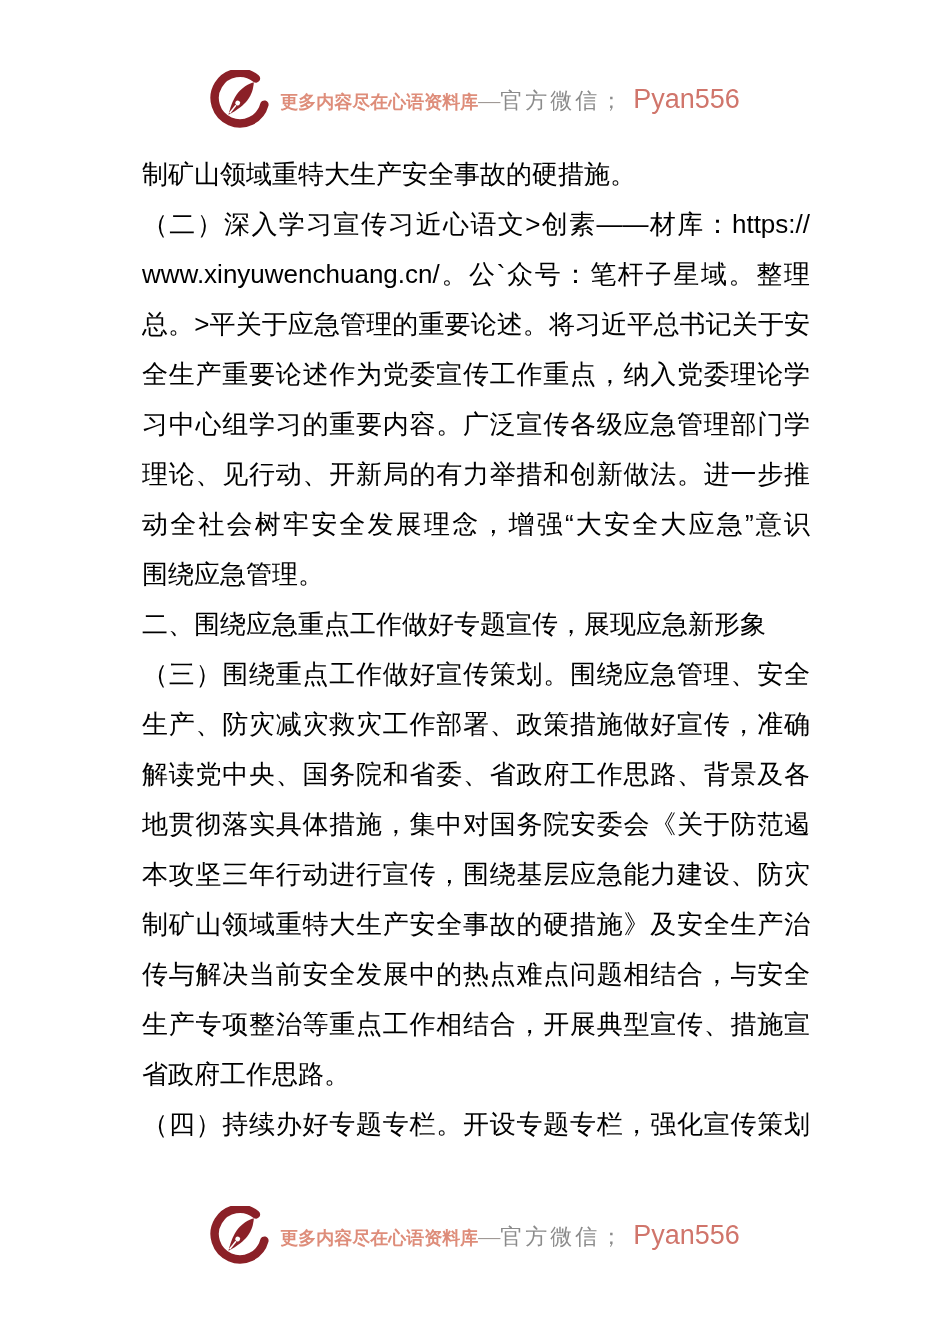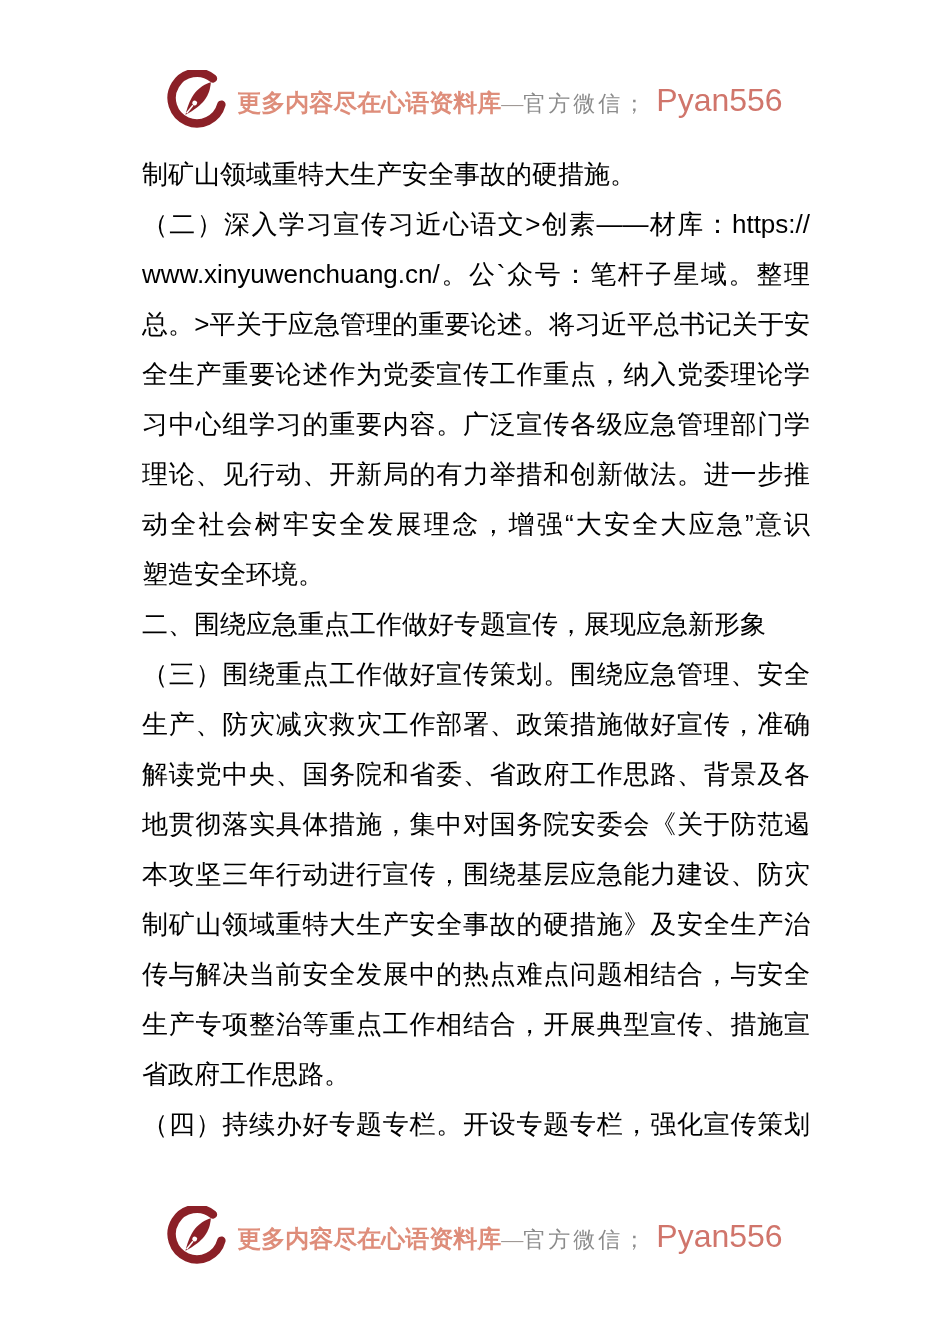--- a/index.html
+++ b/index.html
@@ -14,30 +14,30 @@
   .watermark{
     position:absolute;left:0;width:100%;
     display:flex;align-items:center;justify-content:center;
     gap:10px;white-space:nowrap;
   }
   .watermark.top{top:70px;}
   .watermark.bottom{top:1206px;}
   .wm-logo{width:60px;height:60px;flex:0 0 auto;}
   .wm-text{display:flex;align-items:baseline;}
   .wm-main{
-    color:#de8d7a;font-size:24px;letter-spacing:0px;
+    color:#de8d7a;font-size:18px;letter-spacing:0px;
     font-family:"Liberation Serif",serif;font-weight:bold;margin-top:6px;
   }
   .wm-dash{color:#9b9390;font-size:22px;font-family:"Liberation Serif",serif;}
   .wm-wechat{
     color:#8b8b8b;font-size:22px;letter-spacing:3px;
     font-family:"Liberation Serif",serif;
   }
   .wm-id{
-    color:#d0756b;font-size:32px;margin-left:8px;
+    color:#d0756b;font-size:27px;margin-left:8px;
     font-family:"Liberation Sans",sans-serif;
   }
   
   .doc-body{
     position:absolute;left:142px;top:149px;width:668px;
     font-size:26px;line-height:50px;color:#000000;
     font-family:"Liberation Sans",sans-serif;
   }
   .line{
     height:50px;
@@ -74,21 +74,21 @@
 
   <div class="doc-body">
     <div class="line">制矿山领域重特大生产安全事故的硬措施。</div>
     <div class="line line--fill">（二）深入学习宣传习近心语文&gt;创素——材库：https://</div>
     <div class="line line--fill">www.xinyuwenchuang.cn/。公`众号：笔杆子星域。整理汇</div>
     <div class="line line--fill">总。&gt;平关于应急管理的重要论述。将习近平总书记关于安</div>
     <div class="line line--fill">全生产重要论述作为党委宣传工作重点，纳入党委理论学</div>
     <div class="line line--fill">习中心组学习的重要内容。广泛宣传各级应急管理部门学</div>
     <div class="line line--fill">理论、见行动、开新局的有力举措和创新做法。进一步推</div>
     <div class="line line--fill">动全社会树牢安全发展理念，增强“大安全大应急”意识</div>
-    <div class="line">塑造安全环境。</div>
+    <div class="line">围绕应急管理。</div>
     <div class="line">二、围绕应急重点工作做好专题宣传，展现应急新形象</div>
     <div class="line line--fill">（三）围绕重点工作做好宣传策划。围绕应急管理、安全</div>
     <div class="line line--fill">生产、防灾减灾救灾工作部署、政策措施做好宣传，准确</div>
     <div class="line line--fill">解读党中央、国务院和省委、省政府工作思路、背景及各</div>
     <div class="line line--fill">地贯彻落实具体措施，集中对国务院安委会《关于防范遏</div>
     <div class="line line--fill">本攻坚三年行动进行宣传，围绕基层应急能力建设、防灾</div>
     <div class="line line--fill">制矿山领域重特大生产安全事故的硬措施》及安全生产治</div>
     <div class="line line--fill">传与解决当前安全发展中的热点难点问题相结合，与安全</div>
     <div class="line line--fill">生产专项整治等重点工作相结合，开展典型宣传、措施宣</div>
     <div class="line">省政府工作思路。</div>

